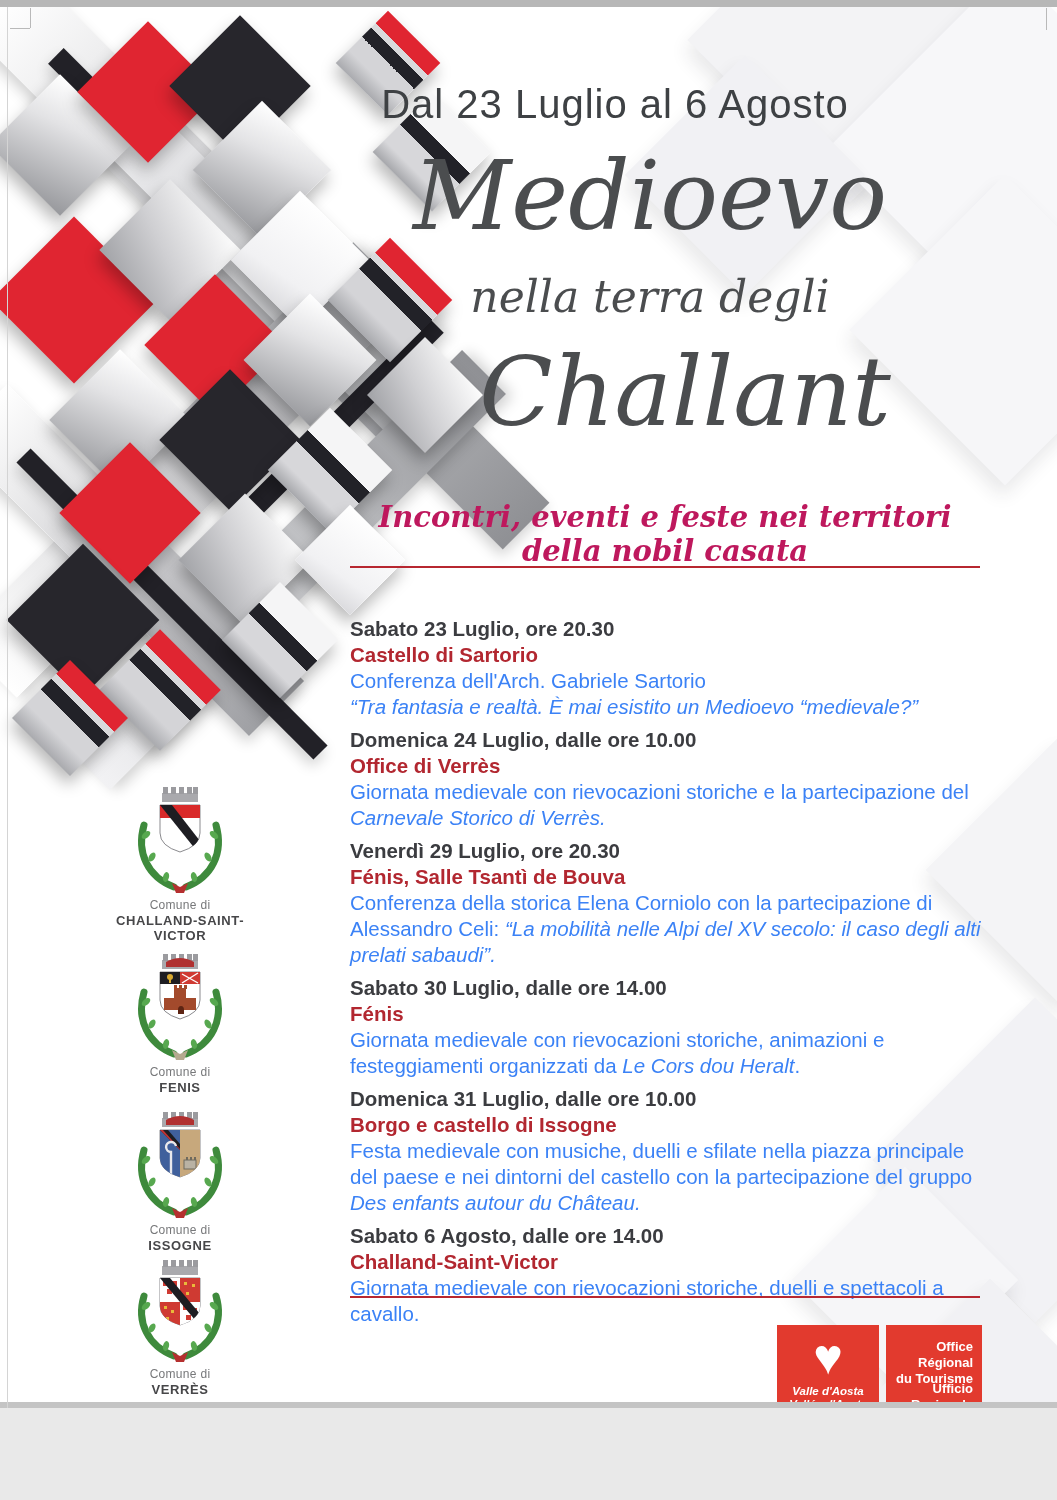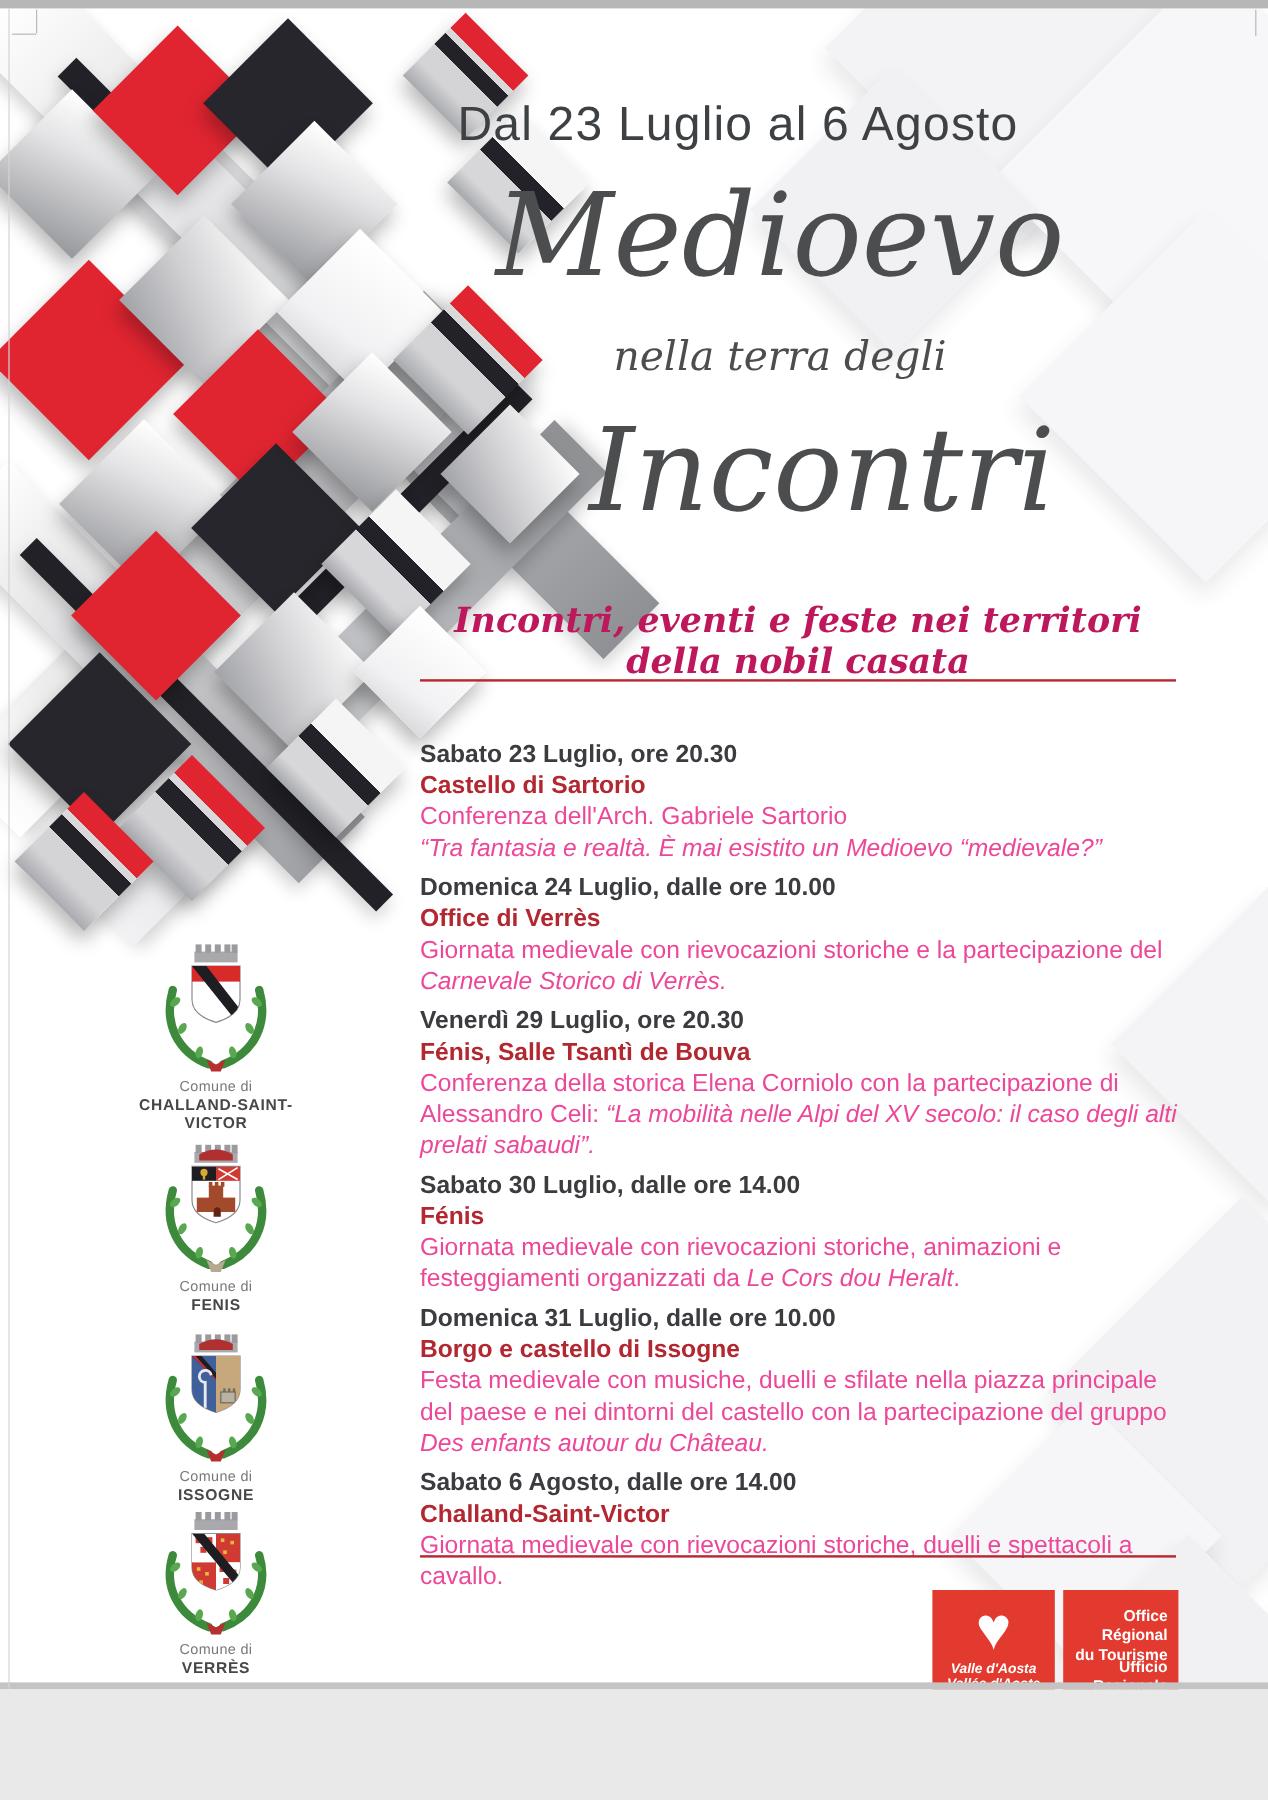--- a/index.html
+++ b/index.html
@@ -30,32 +30,32 @@
   .scan-top{position:absolute;left:0;top:0;width:100%;height:7px;background:#b7b7b7;z-index:9;}
   .scan-bottom{position:absolute;left:0;bottom:0;width:100%;height:6px;background:#c4c4c4;z-index:9;}
   .scan-left{position:absolute;left:7px;top:7px;width:1px;height:1487px;background:#d4d4d4;z-index:9;}
   .crop{position:absolute;background:#b9b9b9;z-index:9;}
   
   .date-range{position:absolute;left:280px;top:82px;width:670px;text-align:center;
     font-size:40px;color:#3e4144;letter-spacing:1px;z-index:5;}
   .title{position:absolute;left:300px;top:122px;width:700px;text-align:center;
     font-family:"DejaVu Serif",serif;font-style:italic;color:#4b4d4f;z-index:5;}
   .t1{font-size:96px;line-height:148px;}
-  .t2{font-size:34px;line-height:62px;margin-top:-4px;}
+  .t2{font-size:44px;line-height:62px;margin-top:-4px;}
   .t3{font-size:96px;line-height:128px;padding-left:70px;}
   .subtitle{position:absolute;left:340px;top:500px;width:650px;text-align:center;
     font-family:"DejaVu Serif",serif;font-style:italic;font-weight:bold;
     font-size:29px;color:#be185d;z-index:5;}
   .rule{position:absolute;left:350px;width:630px;height:0;border-top:2px solid #b72730;z-index:5;}
   #rule1{top:566px;}
   #rule2{top:1296px;}
   
   .events{position:absolute;left:350px;top:616px;width:636px;z-index:5;}
   .event{margin:0 0 7px 0;}
-  .event p{margin:0;font-size:20.5px;line-height:26px;color:#ec4899;}
+  .event p{margin:0;font-size:20.5px;line-height:26px;color:#3b82f6;}
   .event .date{font-weight:bold;color:#3b3c40;}
   .event .loc{font-weight:bold;color:#b22730;}
   .event .it{font-style:italic;}
   
   .crest{position:absolute;left:100px;width:160px;text-align:center;z-index:5;}
   .crest svg{display:block;margin:0 auto;}
   .crest .pref{font-size:12px;color:#77787a;margin-top:3px;letter-spacing:.3px;}
   .crest .cname{font-size:13px;color:#474749;font-weight:bold;letter-spacing:.6px;margin-top:1px;}
   
   .logo-box{position:absolute;top:1325px;height:104px;background:#e23a2e;color:#ffffff;z-index:6;}
@@ -114,21 +114,21 @@
       <div class="dm c-white" style="left: 350px; top: 560px; width: 78px; height: 78px; transform: translate(-50%, -50%) rotate(45deg);"></div>
       <div class="dm c-stripesb" style="left: 280px; top: 640px; width: 82px; height: 82px; transform: translate(-50%, -50%) rotate(45deg);"></div>
       <div class="dm c-striperb" style="left: 160px; top: 690px; width: 86px; height: 86px; transform: translate(-50%, -50%) rotate(45deg);"></div>
       <div class="dm c-striperb" style="left: 70px; top: 718px; width: 82px; height: 82px; transform: translate(-50%, -50%) rotate(45deg);"></div>
     </div>
 
   <div class="date-range">Dal 23 Luglio al 6 Agosto</div>
   <div class="title">
     <div class="t1">Medioevo</div>
     <div class="t2">nella terra degli</div>
-    <div class="t3">Incontri</div>
+    <div class="t3">Challant</div>
   </div>
   <div class="subtitle">Incontri, eventi e feste nei territori della nobil casata</div>
   <div class="rule" id="rule1"></div>
 
   <section class="events" id="events">
       <article class="event">
         <p class="date">Sabato 23 Luglio, ore 20.30</p>
         <p class="loc">Castello di Sartorio</p>
         <p class="desc"><span>Conferenza dell'Arch. Gabriele Sartorio</span></p>
         <p class="desc"><span class="it">“Tra fantasia e realtà. È mai esistito un Medioevo “medievale?”</span></p>

